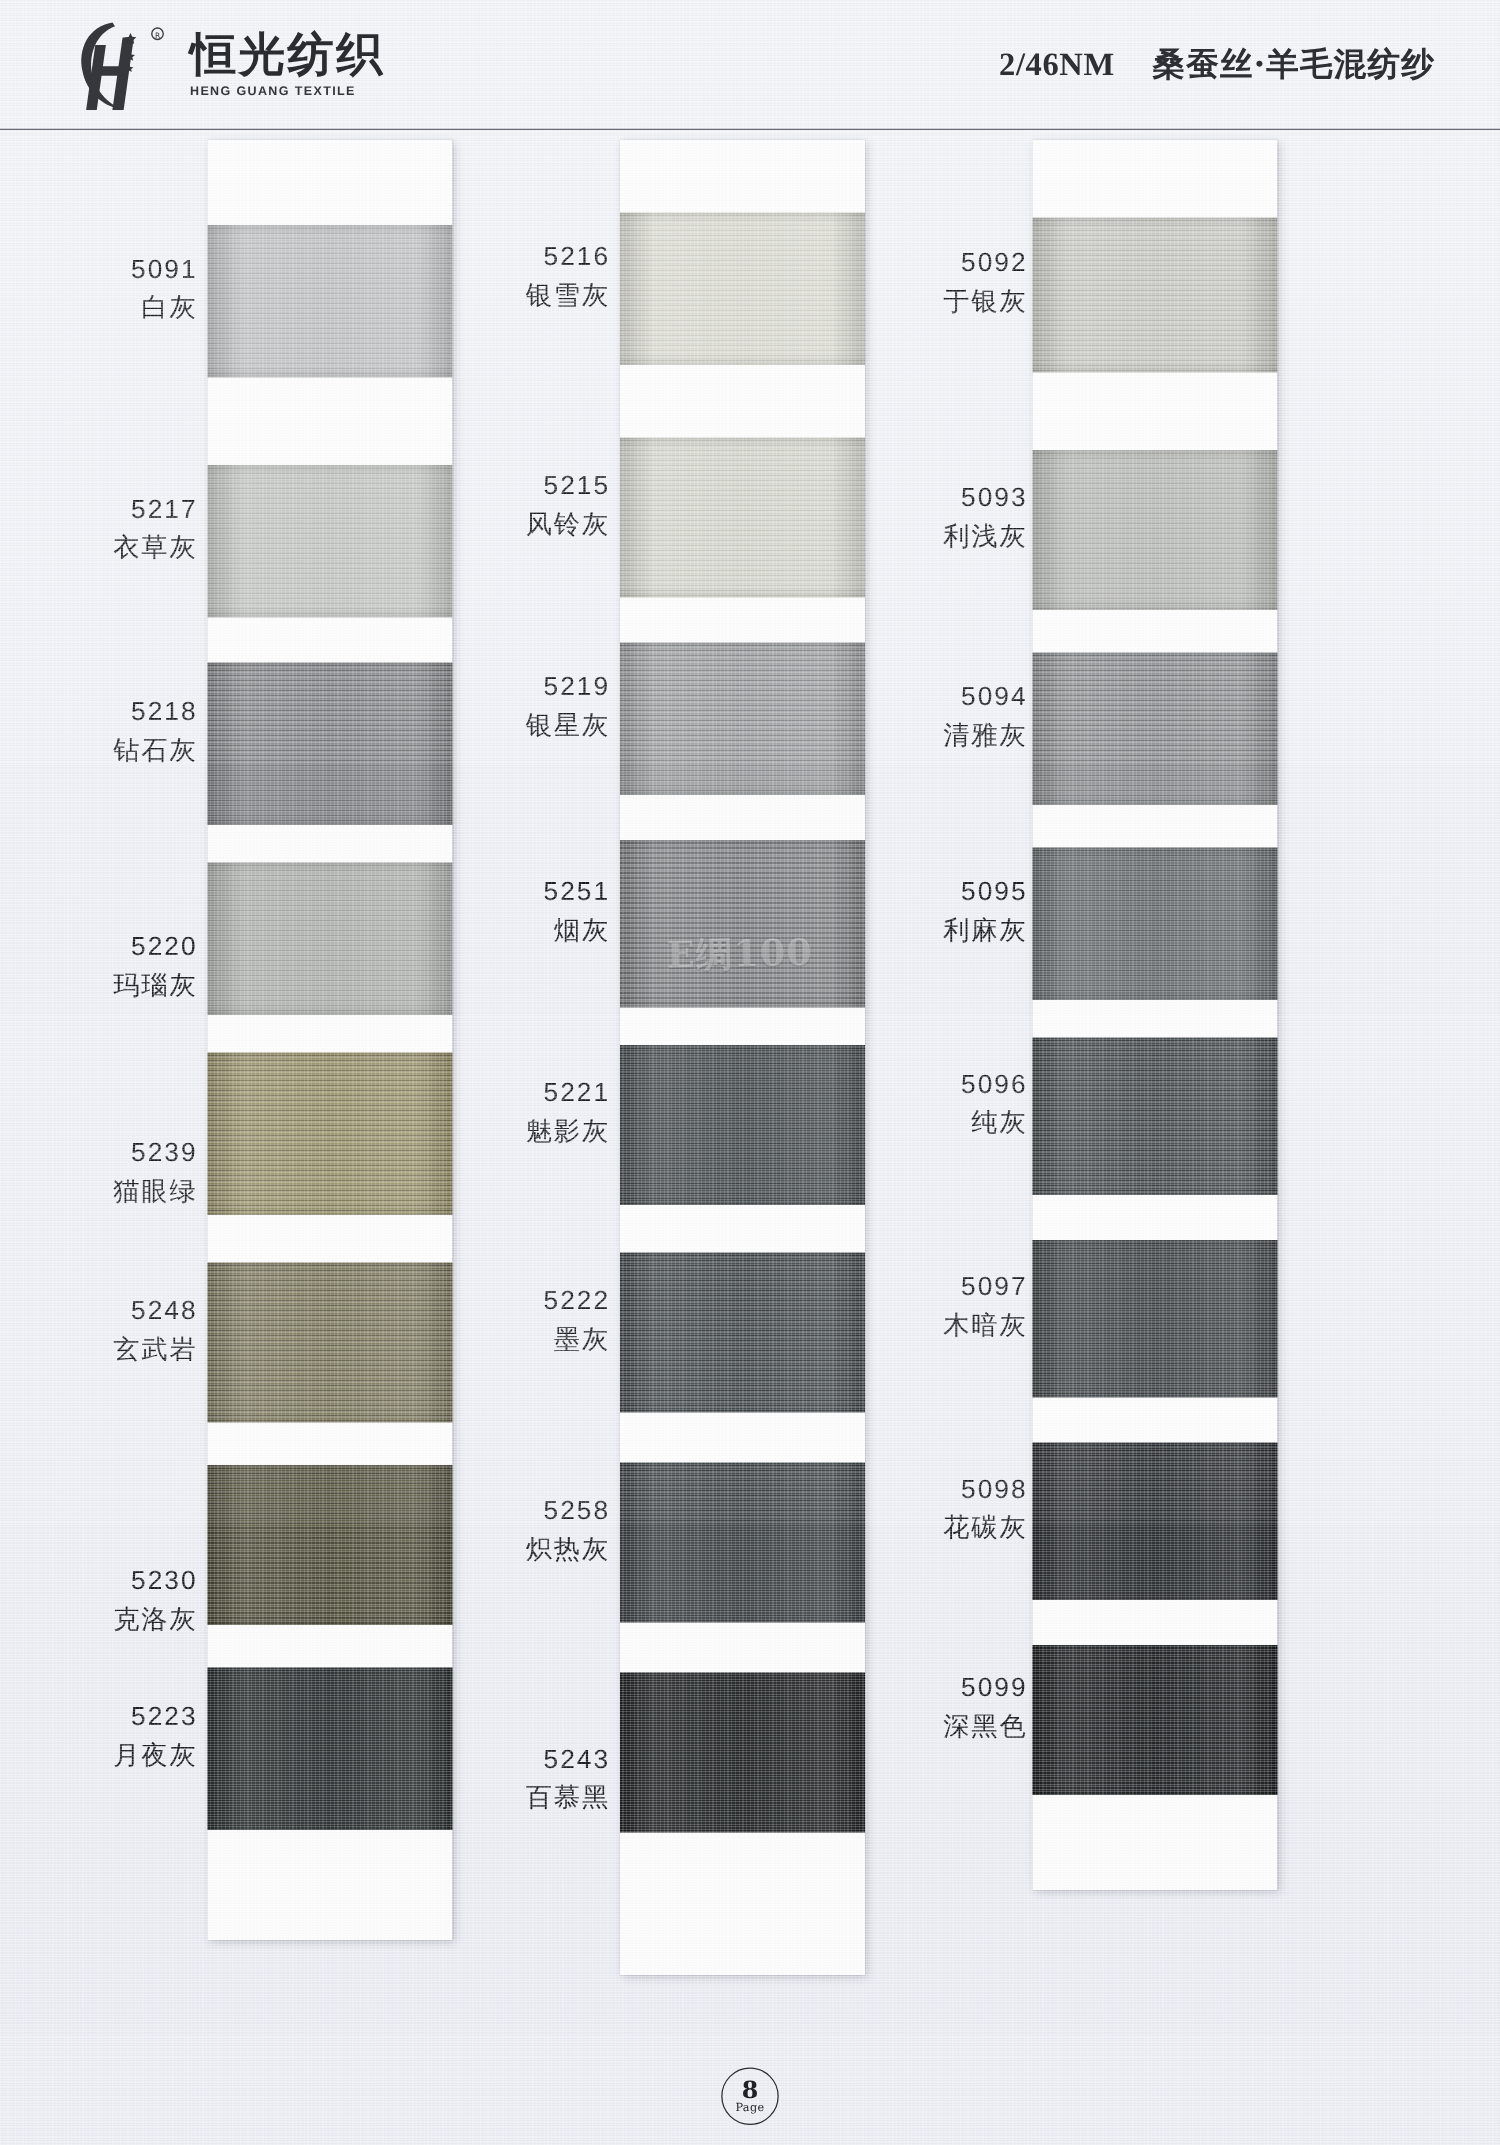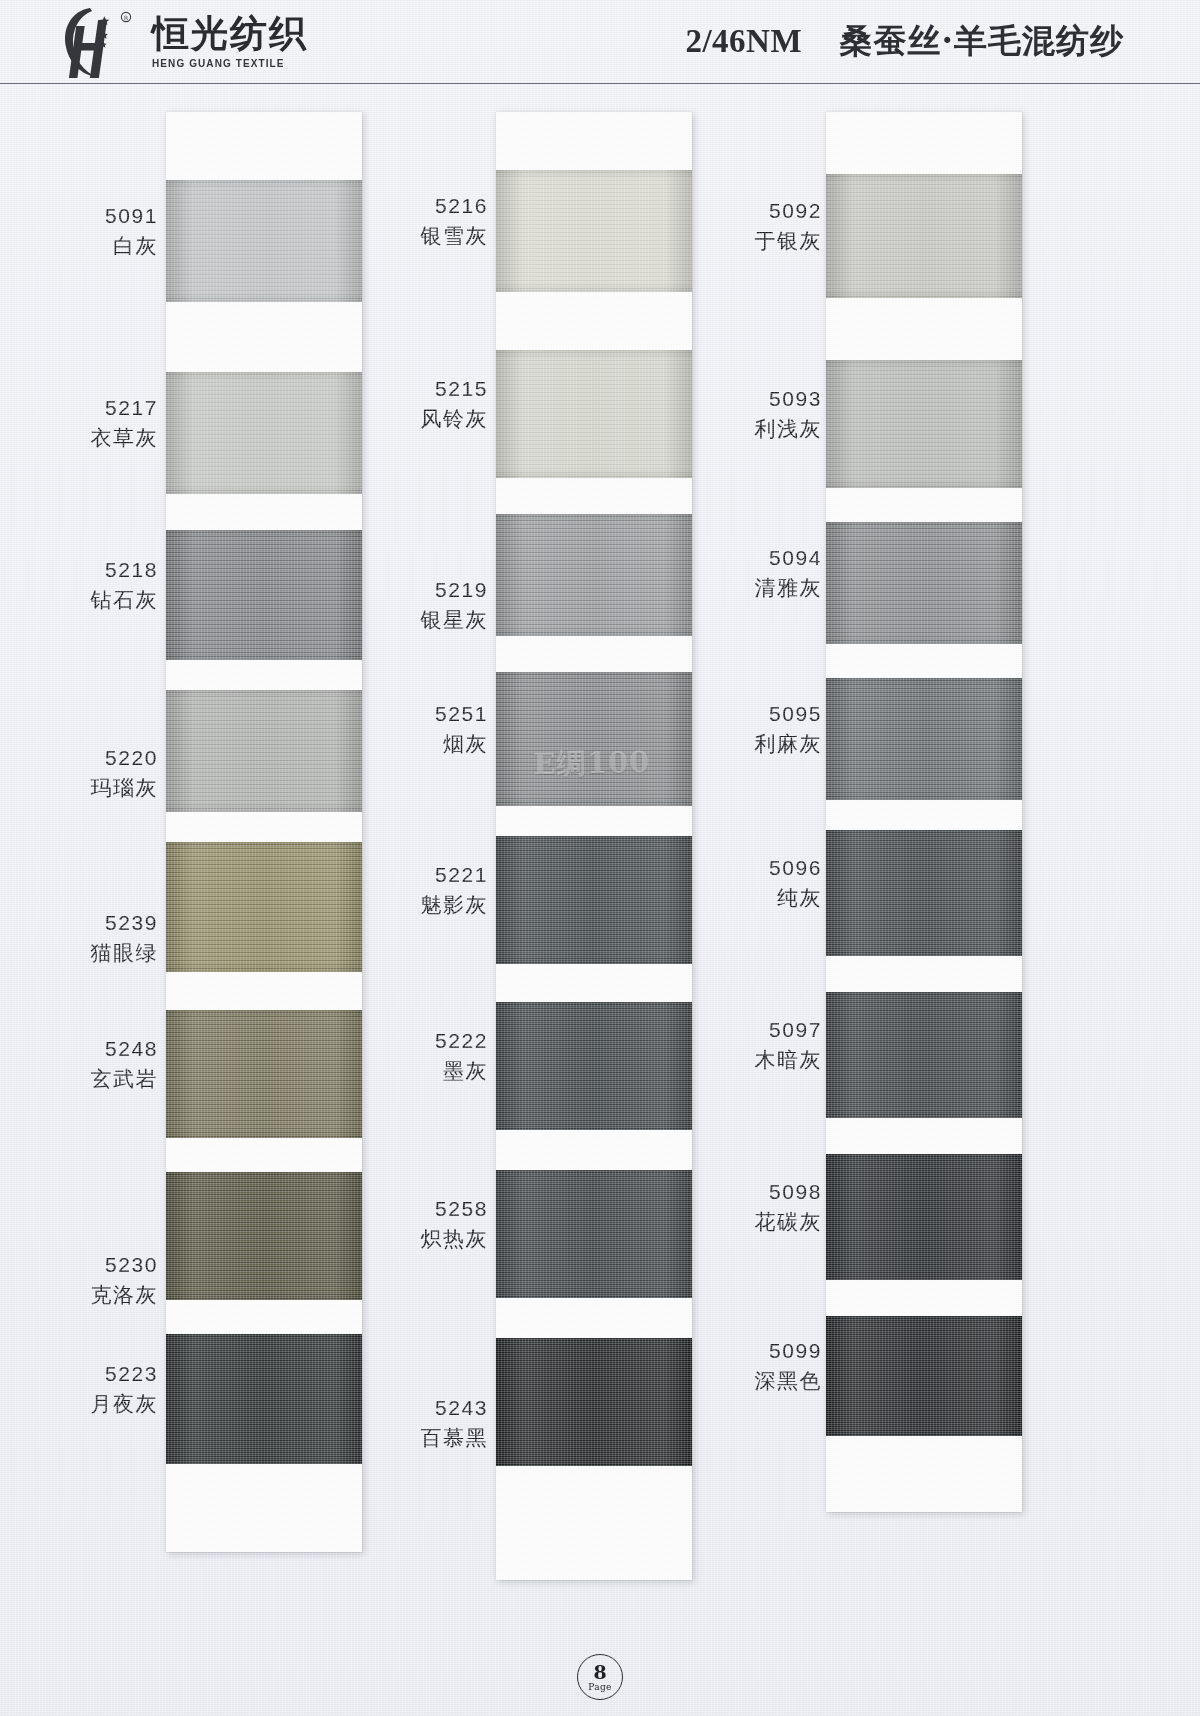--- a/index.html
+++ b/index.html
@@ -31,21 +31,21 @@
       repeating-linear-gradient(0deg, rgba(255,255,255,0.28) 0px, rgba(255,255,255,0.28) 1px, rgba(0,0,0,0.012) 1px, rgba(0,0,0,0.012) 2px),
       repeating-linear-gradient(90deg, rgba(255,255,255,0.18) 0px, rgba(255,255,255,0.18) 1px, rgba(0,0,0,0.010) 1px, rgba(0,0,0,0.010) 3px);
     opacity: .75;
   }
 
   
   .header {
     position: absolute;
     top: 0; left: 0;
     width: 1200px;
-    height: 84px;
+    height: 104px;
     box-sizing: border-box;
     display: flex;
     align-items: center;
     border-bottom: 1.5px solid #6a6c78;
     z-index: 5;
   }
   .brand {
     display: flex;
     align-items: center;
     margin-left: 56px;
@@ -74,23 +74,23 @@
   .brand-en {
     font-family: "Liberation Sans", sans-serif;
     font-size: 10px;
     font-weight: 700;
     letter-spacing: 1.1px;
     color: #34363c;
     margin-top: 4px;
   }
   .title {
     margin-left: auto;
-    margin-right: 76px;
+    margin-right: 52px;
     font-family: "DejaVu Serif", "Liberation Serif", serif;
-    font-size: 33px;
+    font-size: 26px;
     font-weight: 700;
     color: #2c2f34;
     letter-spacing: 1px;
     white-space: nowrap;
   }
   .title .nm {
     font-family: "Liberation Serif", "DejaVu Serif", serif;
     letter-spacing: 0.5px;
   }
 
@@ -328,21 +328,21 @@
         </div>
       <div class="watermark">E绸100</div>
     <div class="label" style="top: 89px;">
           <span class="code">5216</span>
           <span class="name">银雪灰</span>
         </div>
         <div class="label" style="top: 272px;">
           <span class="code">5215</span>
           <span class="name">风铃灰</span>
         </div>
-        <div class="label" style="top: 433px; margin-top: 40px;">
+        <div class="label" style="top: 433px;">
           <span class="code">5219</span>
           <span class="name">银星灰</span>
         </div>
         <div class="label" style="top: 597px;">
           <span class="code">5251</span>
           <span class="name">烟灰</span>
         </div>
         <div class="label" style="top: 758px;">
           <span class="code">5221</span>
           <span class="name">魅影灰</span>

